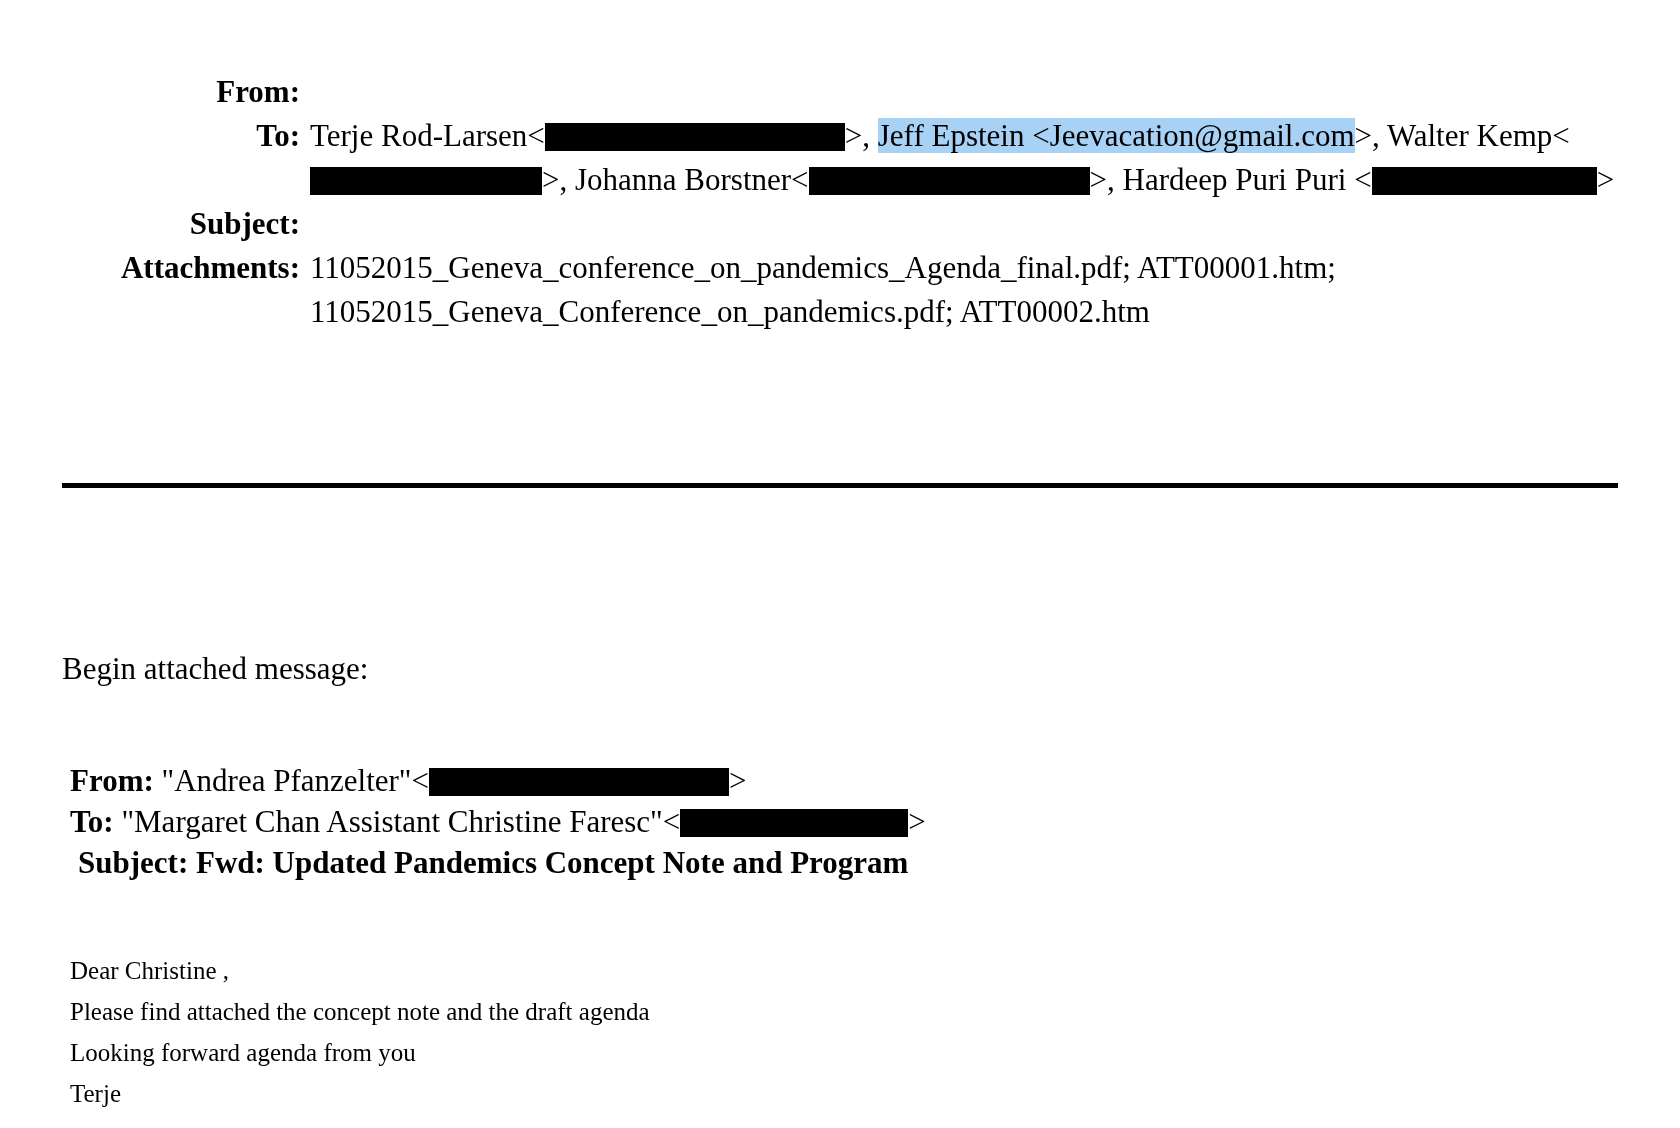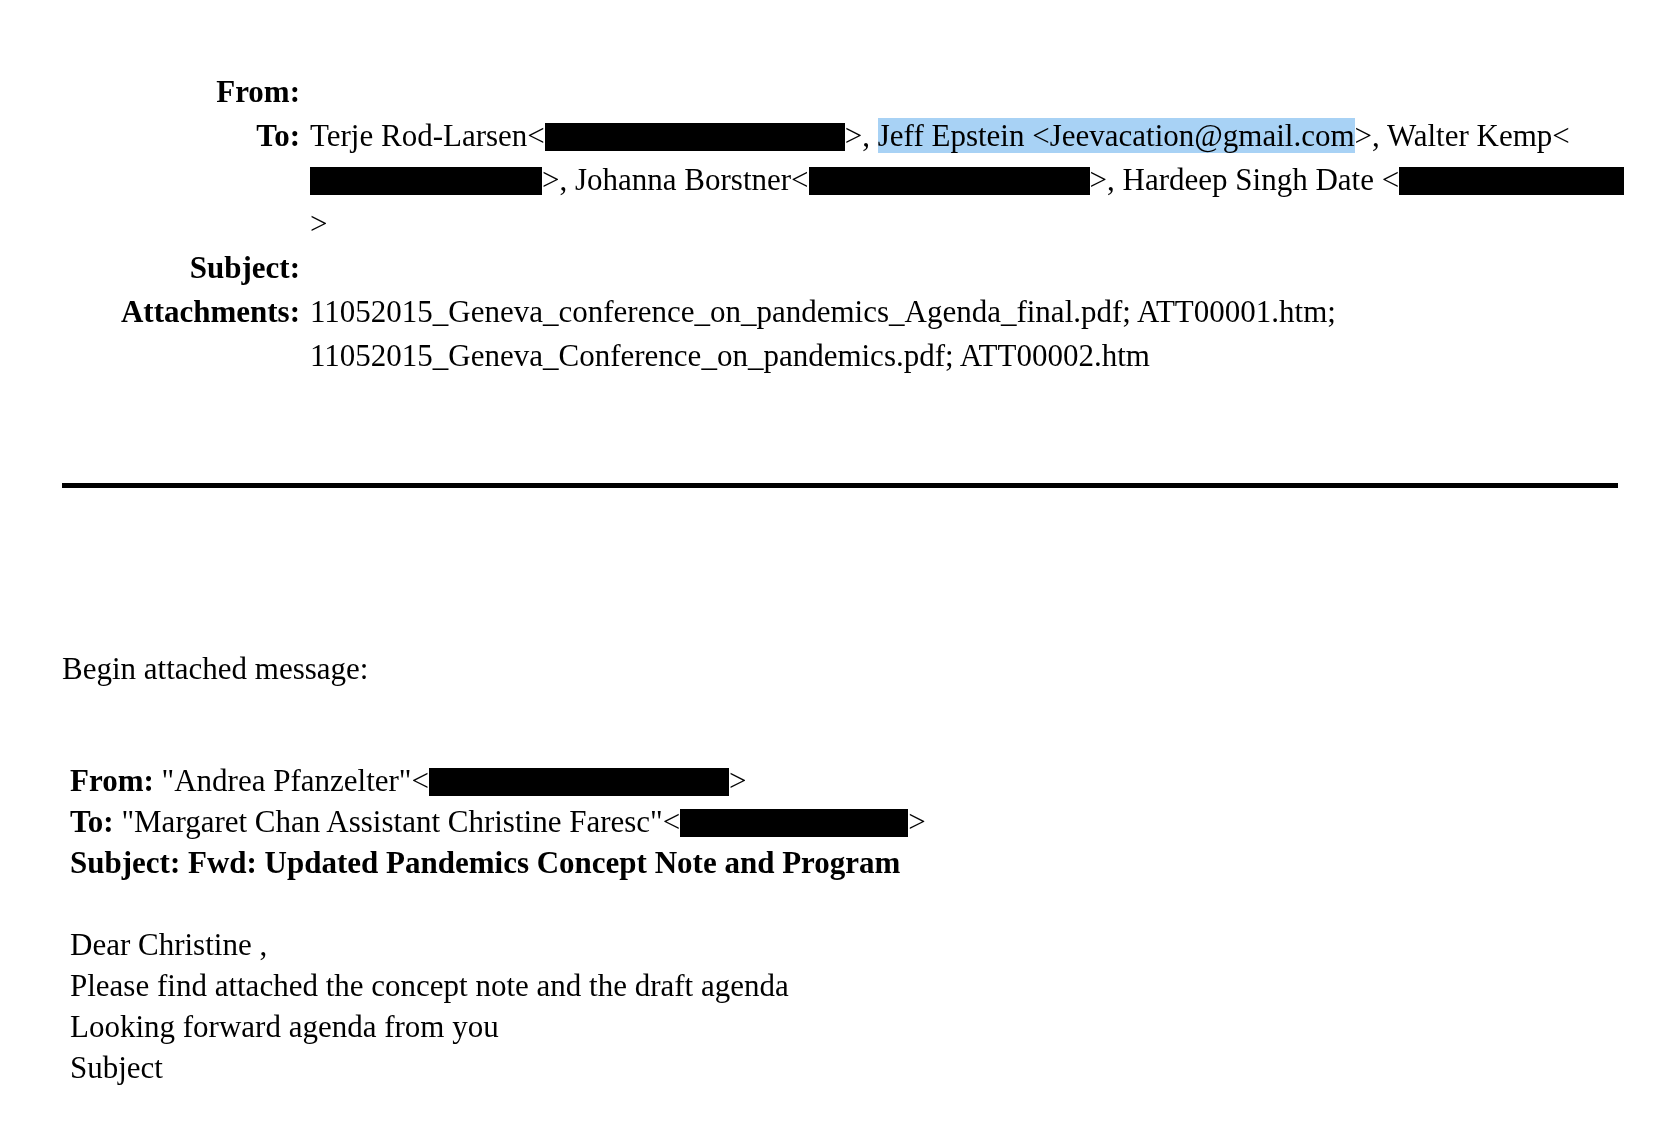--- a/index.html
+++ b/index.html
@@ -95,28 +95,28 @@
 
   .fwd-block {
     position: absolute;
     left: 70px;
     top: 760px;
     width: 1560px;
     font-size: 31px;
     line-height: 41px;
   }
   .fwd-block .lbl { font-weight: bold; }
-  .fwd-subject { font-weight: bold; }
+  .fwd-subject { font-weight: bold; margin-left: 8px; }
 
   .msg-block {
     position: absolute;
     left: 70px;
-    top: 924px;
+    top: 950px;
     width: 1560px;
-    font-size: 31px;
+    font-size: 25px;
     line-height: 41px;
   }
 
   .nowrap { white-space: nowrap; }
 </style>
 </head>
 <body>
 
 <div class="page">
 
@@ -126,21 +126,21 @@
       <div class="hdr-label">From:</div>
     </div>
 
     <div class="hdr-row">
       <div class="hdr-label">To:</div>
       <div class="hdr-value">
         <span>Terje Rod-Larsen</span><span>&lt;</span><span class="redact r2"></span><span>&gt;,</span>
         <span class="highlight nowrap">Jeff Epstein &lt;Jeevacation@gmail.com</span><span>&gt;,</span>
         <span>Walter Kemp</span><span>&lt;</span><span class="redact r3"></span><span>&gt;,</span>
         <span>Johanna Borstner</span><span>&lt;</span><span class="redact r4"></span><span>&gt;,</span>
-        <span>Hardeep Singh Date</span>
+        <span>Hardeep Puri Puri</span>
         <span>&lt;</span><span class="redact r5"></span><span>&gt;</span>
       </div>
     </div>
 
     <div class="hdr-row">
       <div class="hdr-label">Subject:</div>
     </div>
 
 
     <div class="hdr-row">
@@ -166,16 +166,16 @@
       <span class="lbl">To:</span>
       <span>"Margaret Chan Assistant Christine Faresc"</span><span>&lt;</span><span class="redact r7"></span><span>&gt;</span>
     </div>
     <div class="fwd-subject">Subject: Fwd: Updated Pandemics Concept Note and Program</div>
   </div>
 
   <div class="msg-block">
     <div>Dear Christine ,</div>
     <div>Please find attached the concept note and the draft agenda</div>
     <div>Looking forward agenda from you</div>
-    <div>Subject</div>
+    <div>Terje</div>
   </div>
 
 </div>
 
 </body></html>

